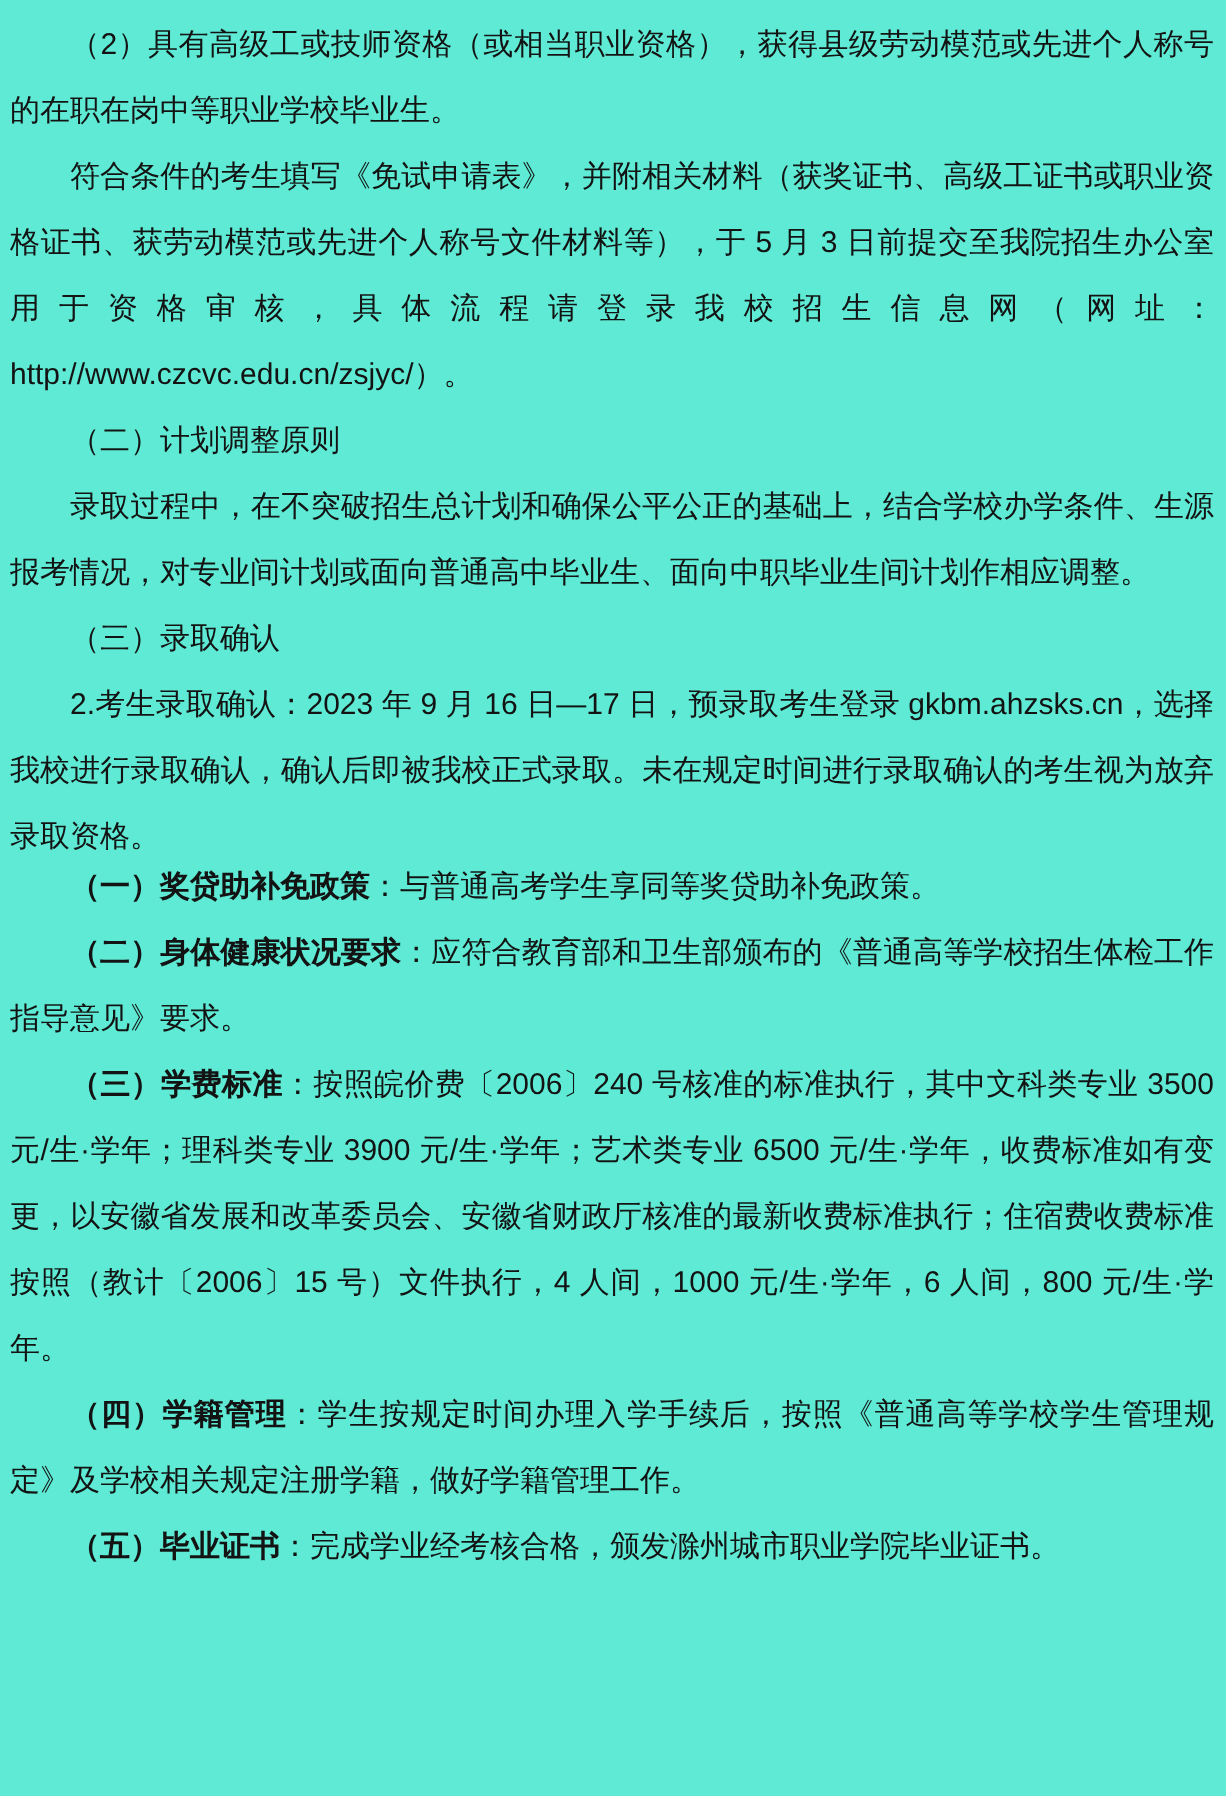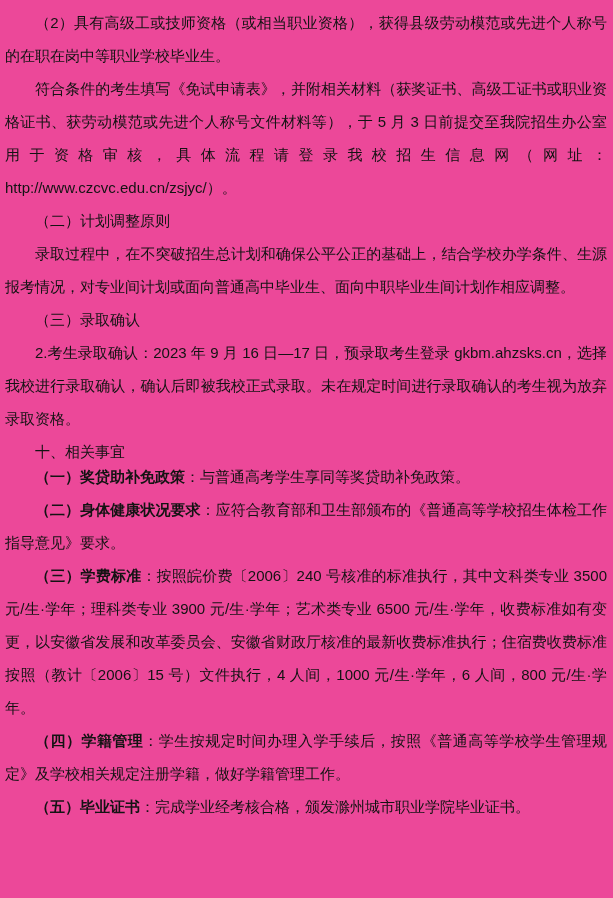--- a/index.html
+++ b/index.html
@@ -1,20 +1,20 @@
 <!DOCTYPE html>
 <html><head>
 <meta charset="utf-8">
 <style>
   html, body { margin: 0; padding: 0; background: #ffffff; }
   .page {
     width: 613px;
     height: 898px;
     box-sizing: border-box;
-    background: #ec4899;
+    background: #5eead4;
     color: #131313;
     padding: 6px 6px 0 5px;
     overflow: hidden;
     font-family: "Liberation Sans", sans-serif;
     font-size: 15px;
     line-height: 33px;
     text-align: justify;
     text-justify: inter-character;
     word-break: break-word;
   }
@@ -37,21 +37,20 @@
 
   <p class="heading">（二）计划调整原则</p>
 
   <p class="body">录取过程中，在不突破招生总计划和确保公平公正的基础上，结合学校办学条件、生源报考情况，对专业间计划或面向普通高中毕业生、面向中职毕业生间计划作相应调整。</p>
 
   <p class="heading">（三）录取确认</p>
 
 
   <p class="body">2.考生录取确认：2023 年 9 月 16 日—17 日，预录取考生登录 gkbm.ahzsks.cn，选择我校进行录取确认，确认后即被我校正式录取。未在规定时间进行录取确认的考生视为放弃录取资格。</p>
 
-  <p class="heading">十、相关事宜</p>
 
   <p class="item tight">
     <span class="label">（一）奖贷助补免政策</span><span>：与普通高考学生享同等奖贷助补免政策。</span>
   </p>
 
   <p class="item">
     <span class="label">（二）身体健康状况要求</span><span>：应符合教育部和卫生部颁布的《普通高等学校招生体检工作指导意见》要求。</span>
   </p>
 
   <p class="item">

